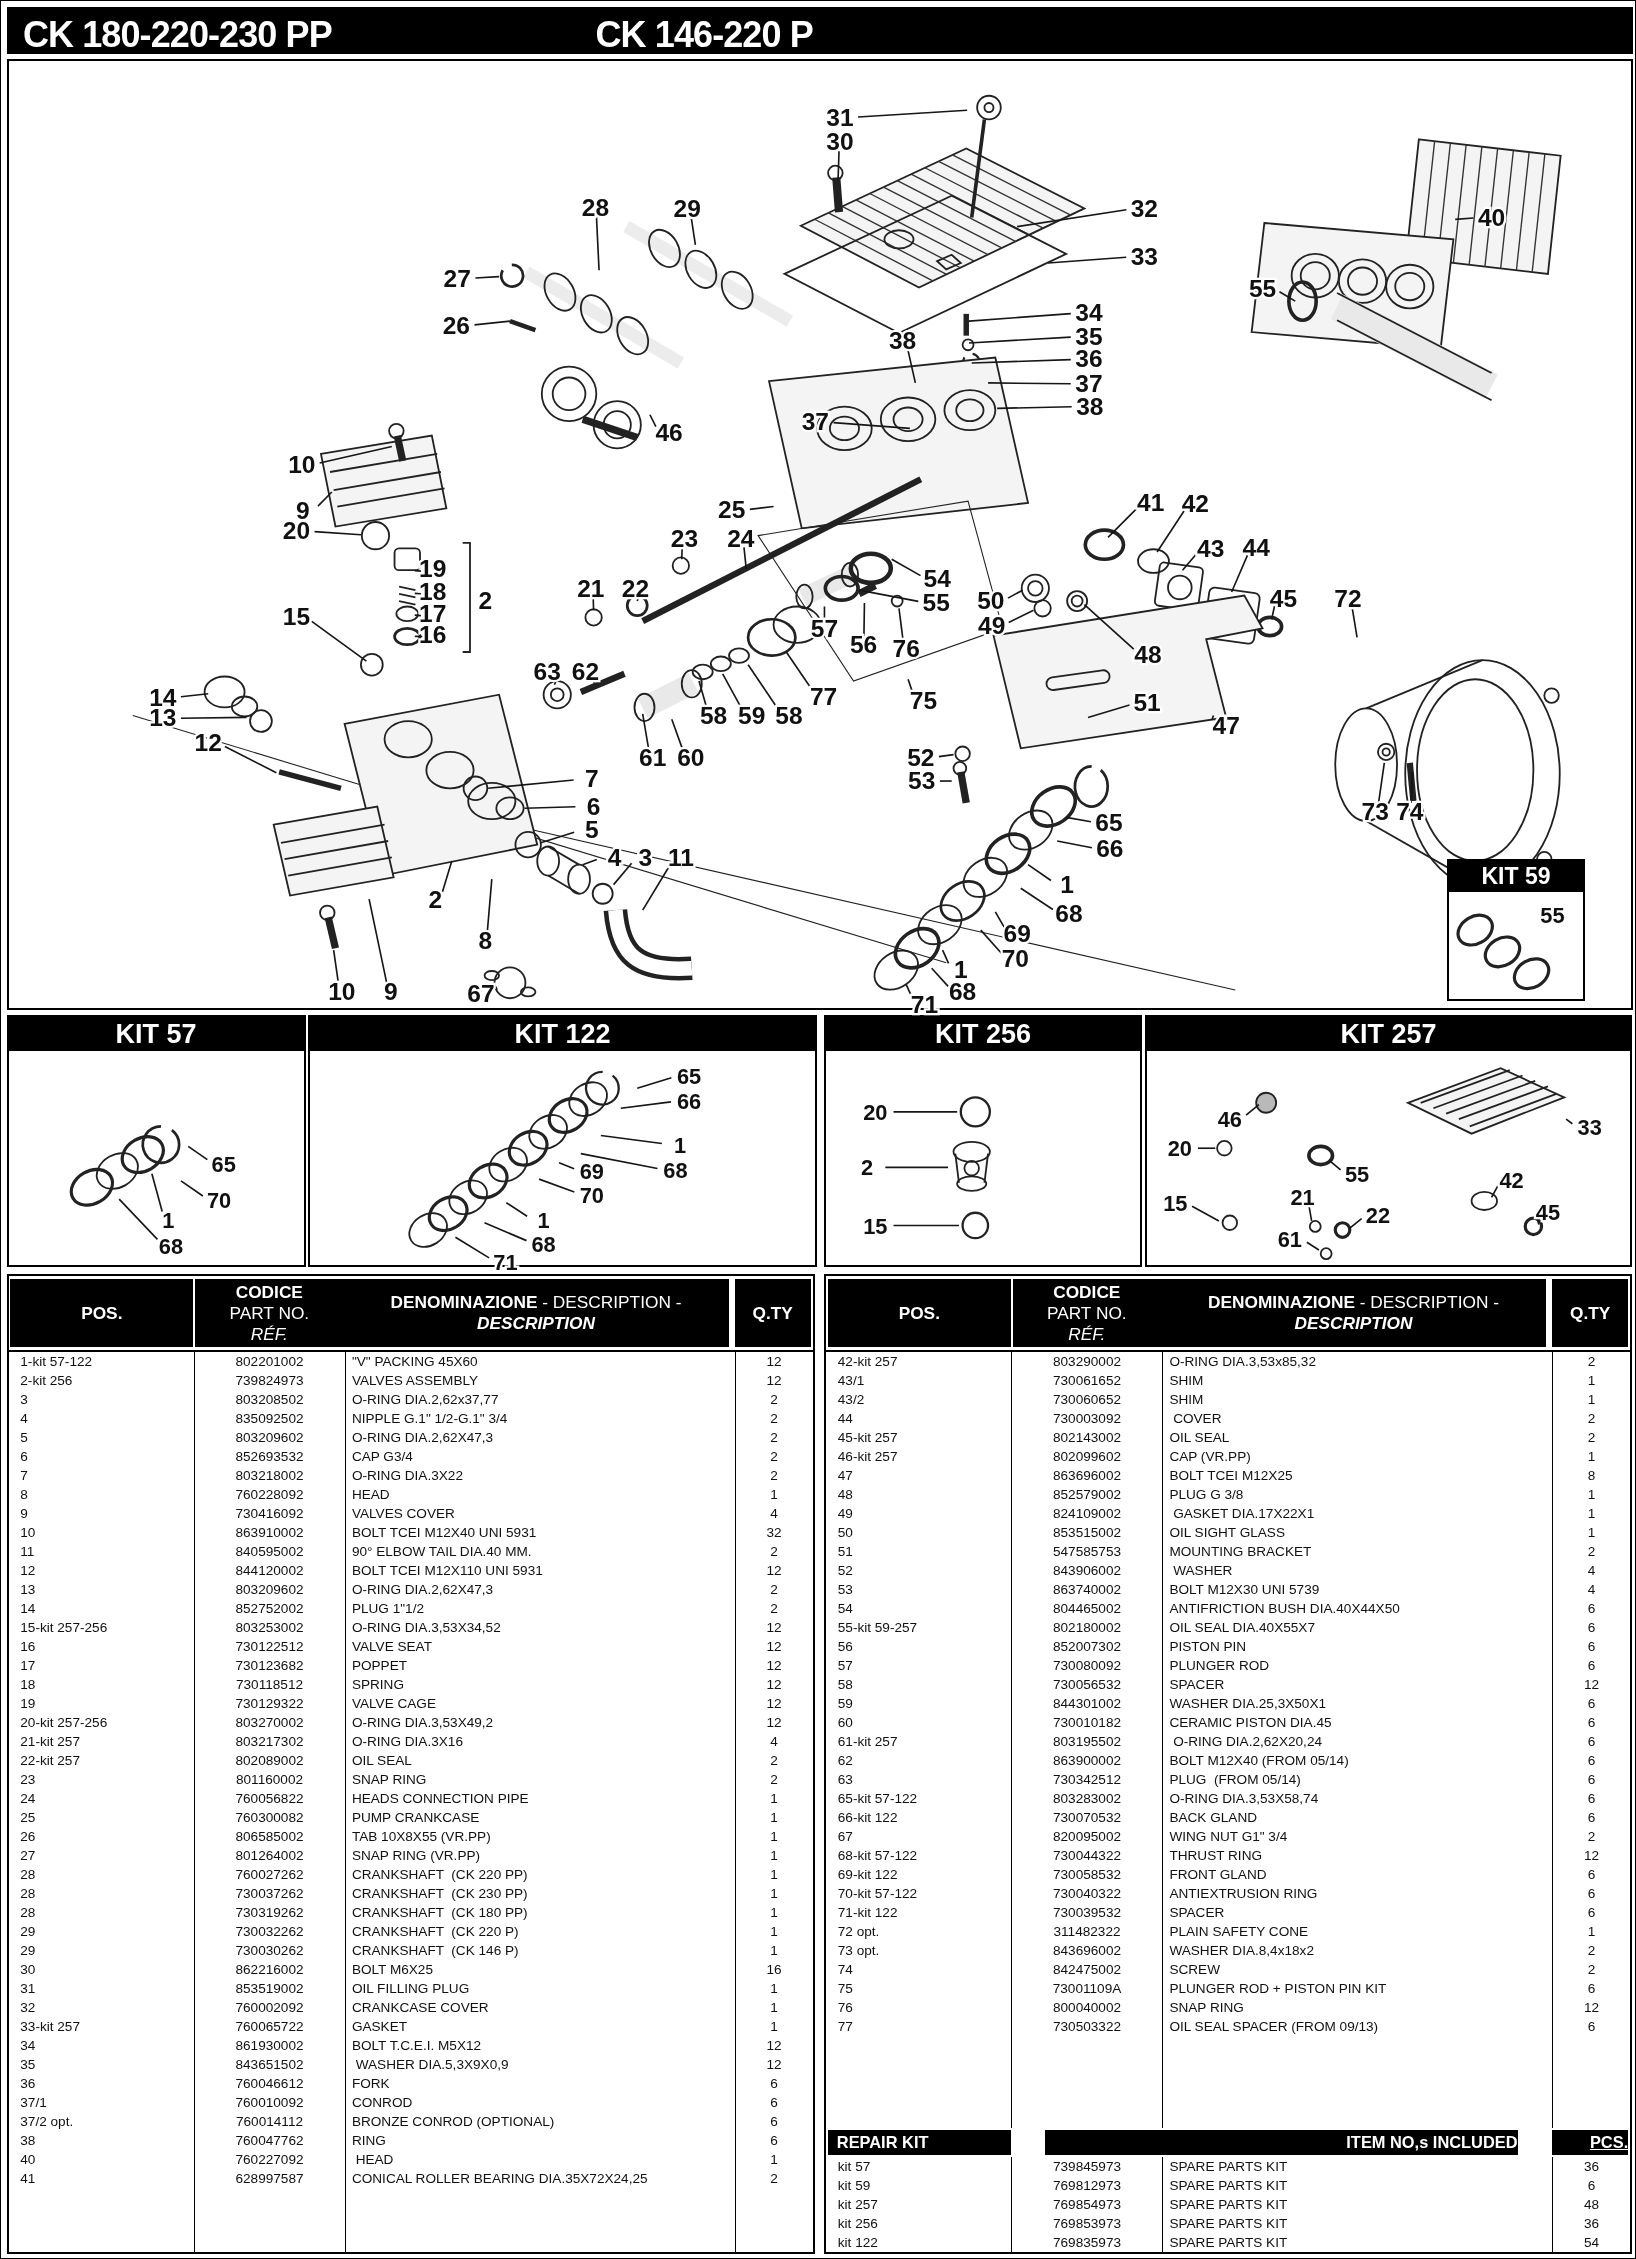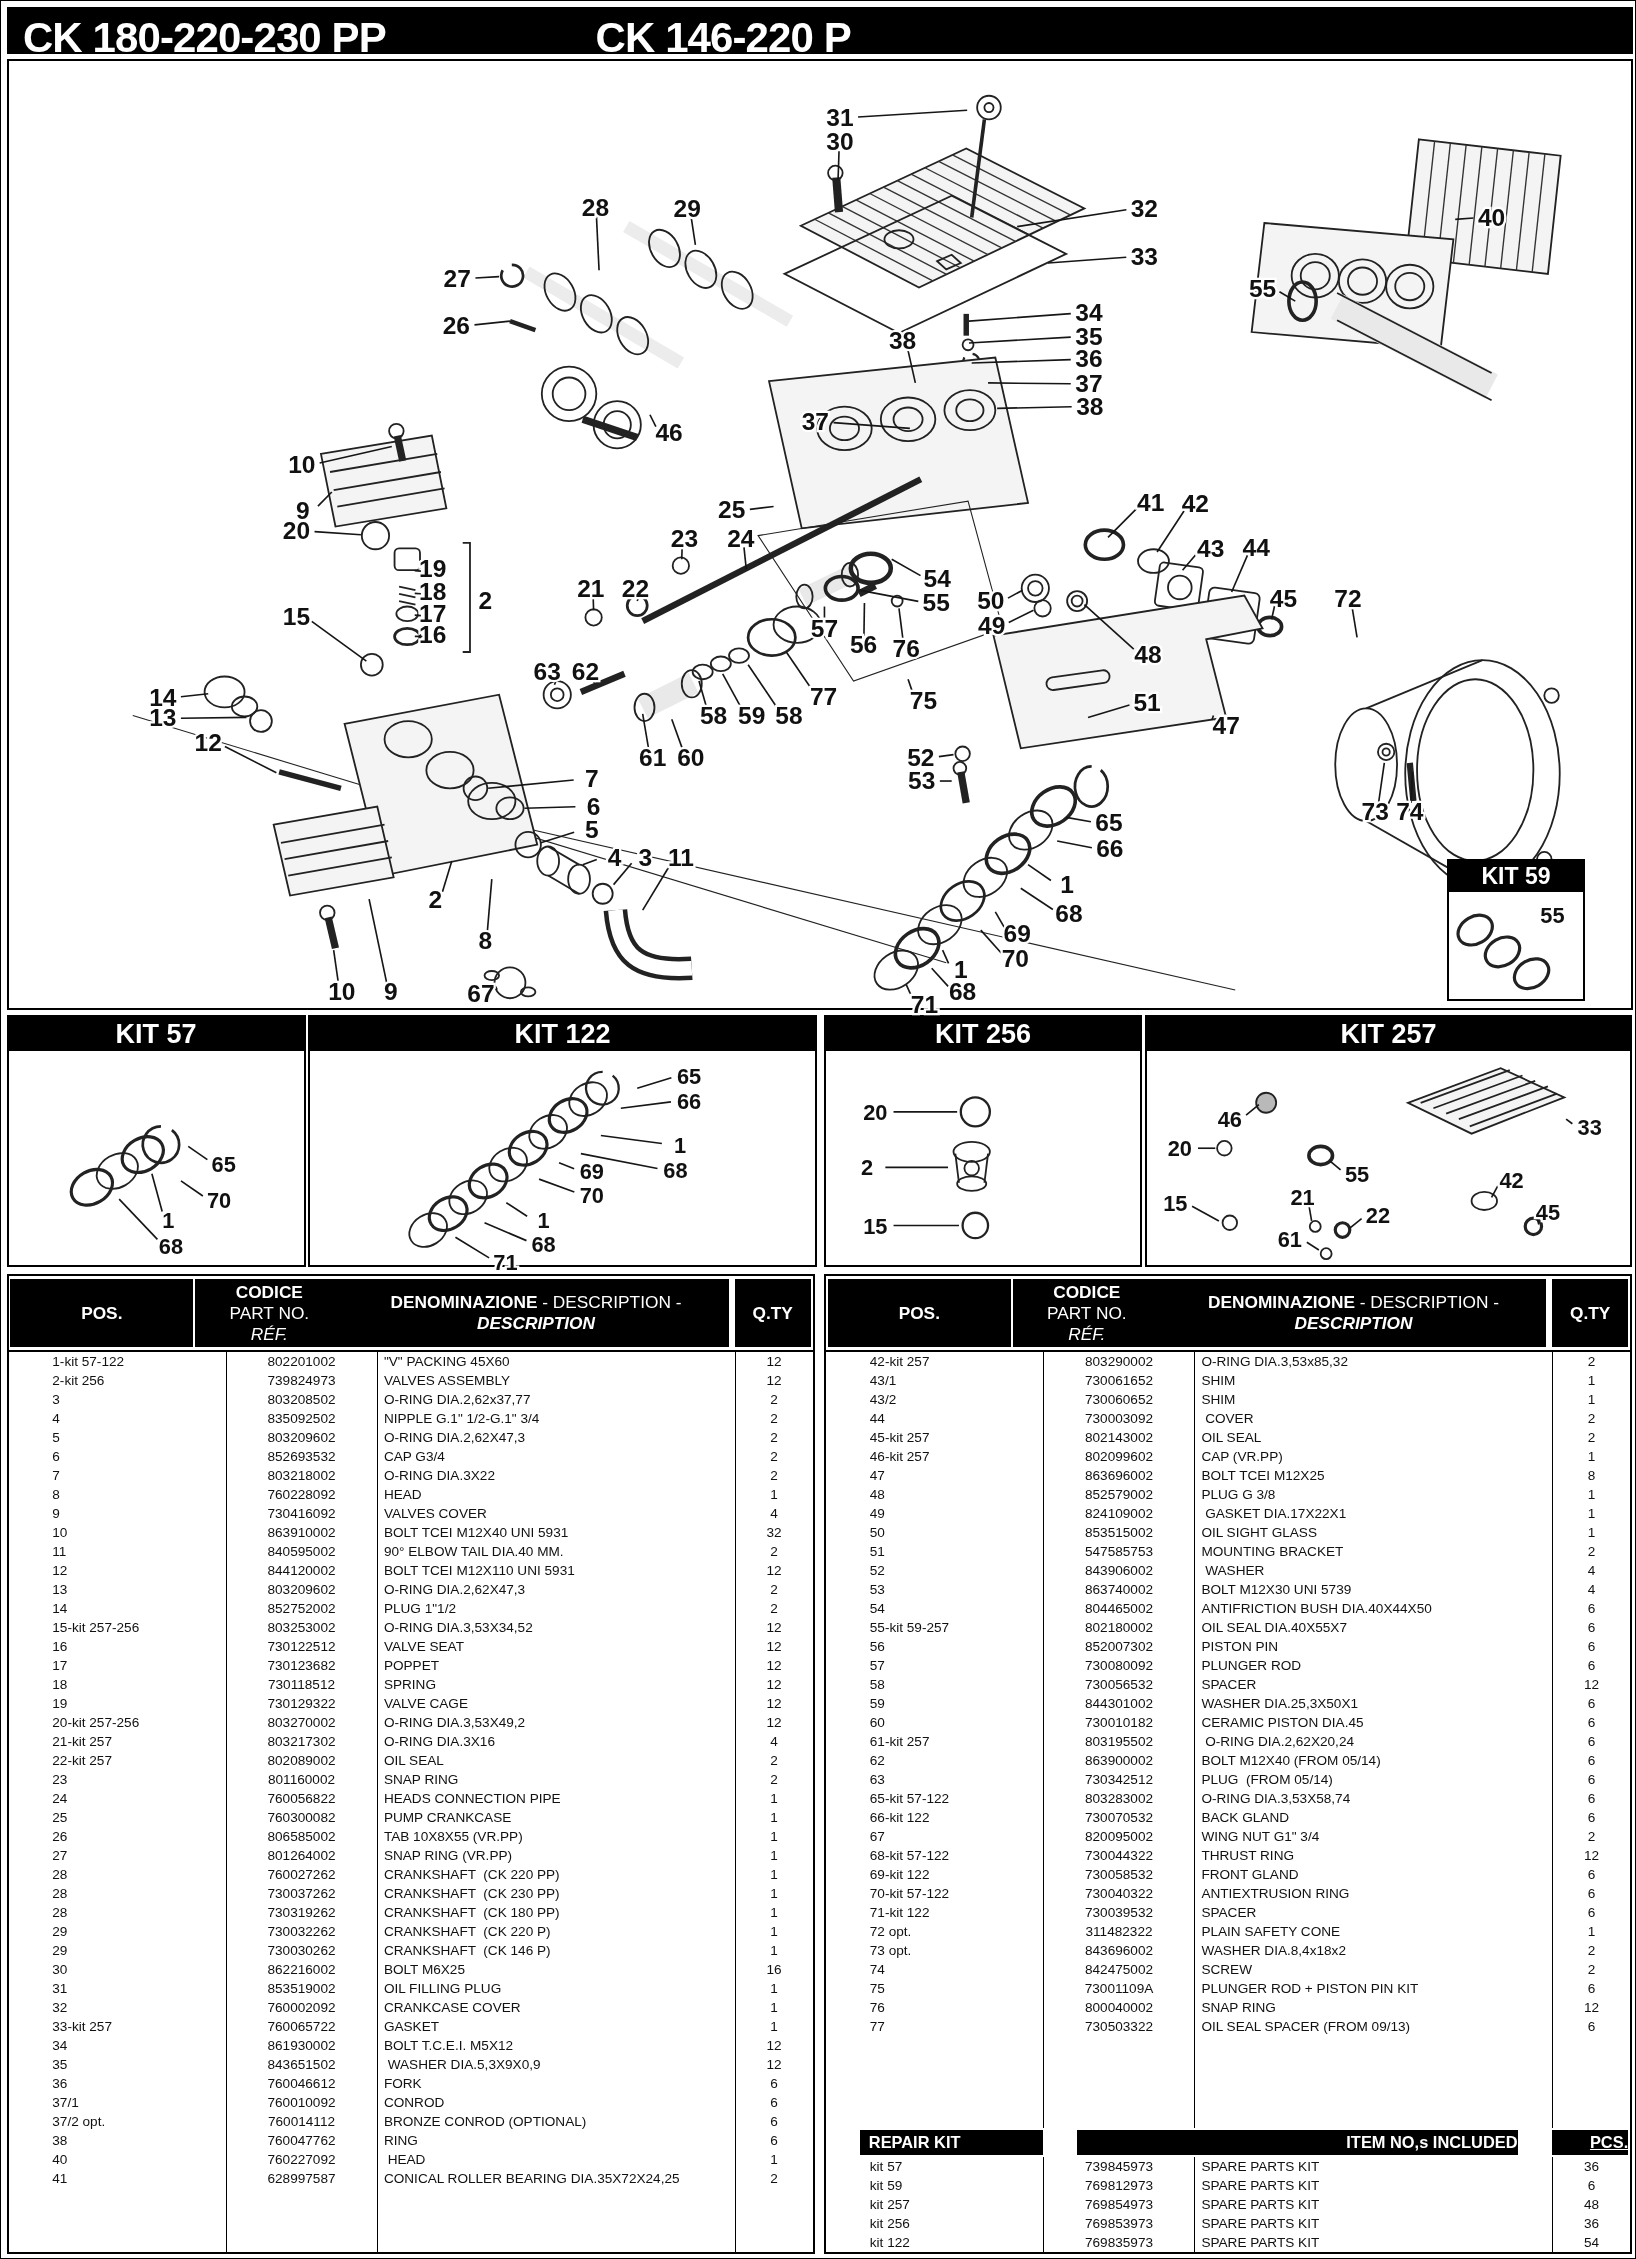--- a/index.html
+++ b/index.html
@@ -1,21 +1,21 @@
 <!DOCTYPE html>
 <html style="font-size:14.5px"><head>
 <meta charset="utf-8">
 <style>
   html,body{margin:0;padding:0;background:#888;}
   .page{position:relative;width:1636px;height:2259px;background:#fff;
         font-family:"Liberation Sans",sans-serif;margin:0 auto;overflow:hidden;
         border:0.9px solid #000;box-sizing:border-box;}
   
   .titlebar{position:absolute;left:5.5px;top:5.5px;width:1626px;height:47px;background:#000;}
-  .title{position:absolute;top:7.3px;color:#fff;font-size:42px;font-weight:bold;letter-spacing:-0.9px;white-space:nowrap;text-align:right;}
+  .title{position:absolute;top:7.3px;color:#fff;font-size:36px;font-weight:bold;letter-spacing:-0.9px;white-space:nowrap;text-align:right;}
   .title.l{left:16.4px}.title.r{left:589px}
   
   .diagram{position:absolute;left:5.5px;top:58px;width:1626px;height:951px;
            border:2.7px solid #000;box-sizing:border-box;background:#fff;z-index:10;}
   
   .kit{position:absolute;border:2.7px solid #000;box-sizing:border-box;background:#fff;z-index:30;}
   .kit-title{background:#000;color:#fff;text-align:center;font-weight:bold;
              font-size:27px;line-height:34px;height:34px;}
   #kit57{left:5.5px;top:1014px;width:299px;height:252px}
   #kit122{left:307px;top:1014px;width:509px;height:252px}
@@ -37,21 +37,21 @@
           box-sizing:border-box;display:flex;flex-direction:column;background:#fff;z-index:30;}
   #table-left{left:5.5px}
   #table-right{left:823px}
   .thead{display:flex;flex:none;height:76px;padding:2.7px 1.8px;border-bottom:2.3px solid #000;box-sizing:border-box;}
   .th{background:#000;color:#fff;display:flex;flex-direction:column;justify-content:center;
       text-align:center;font-weight:bold;font-size:17.3px;line-height:21px;}
   .th .nrm{font-weight:normal}.th .ita{font-weight:normal;font-style:italic}
   .th .itb{font-style:italic}
   .h1{width:183px;margin-right:2px}.h2{width:148px;margin-right:0}
   .h3{flex:1;margin-right:6px}.h4{width:76px}
-  .tbody{display:flex;flex-direction:column;flex:1;margin-left:32px;}
+  .tbody{display:flex;flex-direction:column;flex:1;}
   .prow{display:flex;flex:none;height:19px;line-height:19px;font-size:13.6px;color:#111;}
   .prow.fill{flex:1;height:auto}
   .c1{width:185px;padding-left:11.8px;box-sizing:border-box;white-space:pre;overflow:hidden}
   .c2{width:151px;border-left:1.8px solid #000;text-align:center;box-sizing:border-box}
   .c3{flex:1;border-left:1.8px solid #000;padding-left:6.4px;white-space:pre;box-sizing:border-box;overflow:hidden}
   .c4{width:78px;border-left:1.8px solid #000;text-align:center;box-sizing:border-box}
   
   .repair-head{display:flex;flex:none;height:25.5px;padding:0 1.8px;margin:1.8px 0;gap:32px;}
   .rh{background:#000;color:#fff;font-weight:bold;font-size:16.4px;line-height:25.5px;}
   .rh1{width:183px;padding-left:9px;margin-right:2.7px;box-sizing:border-box}

